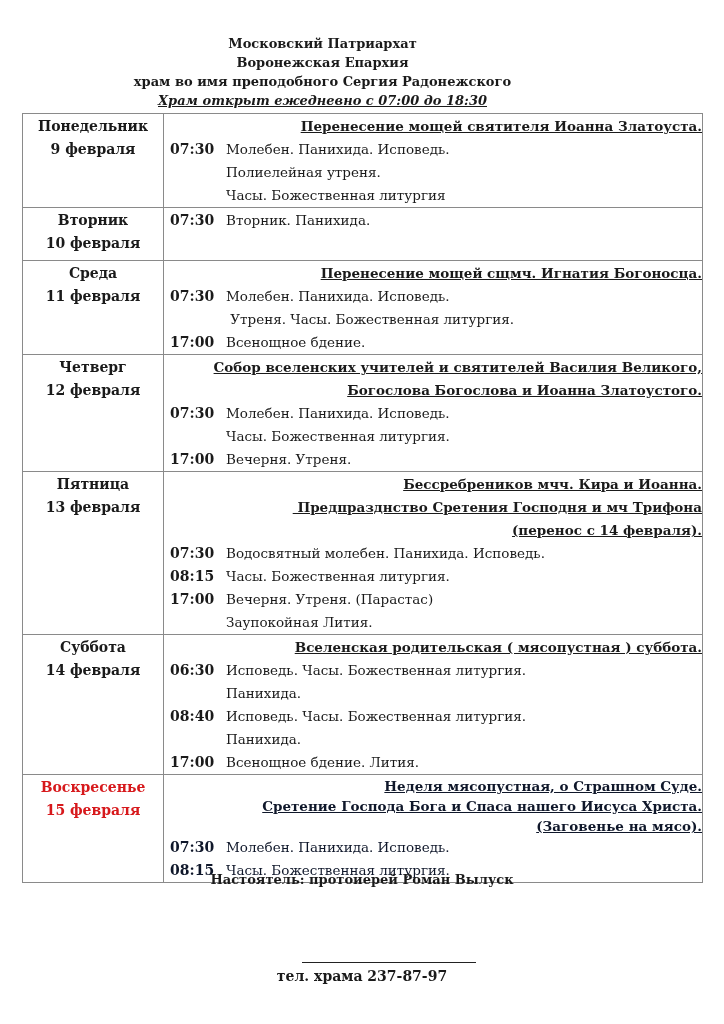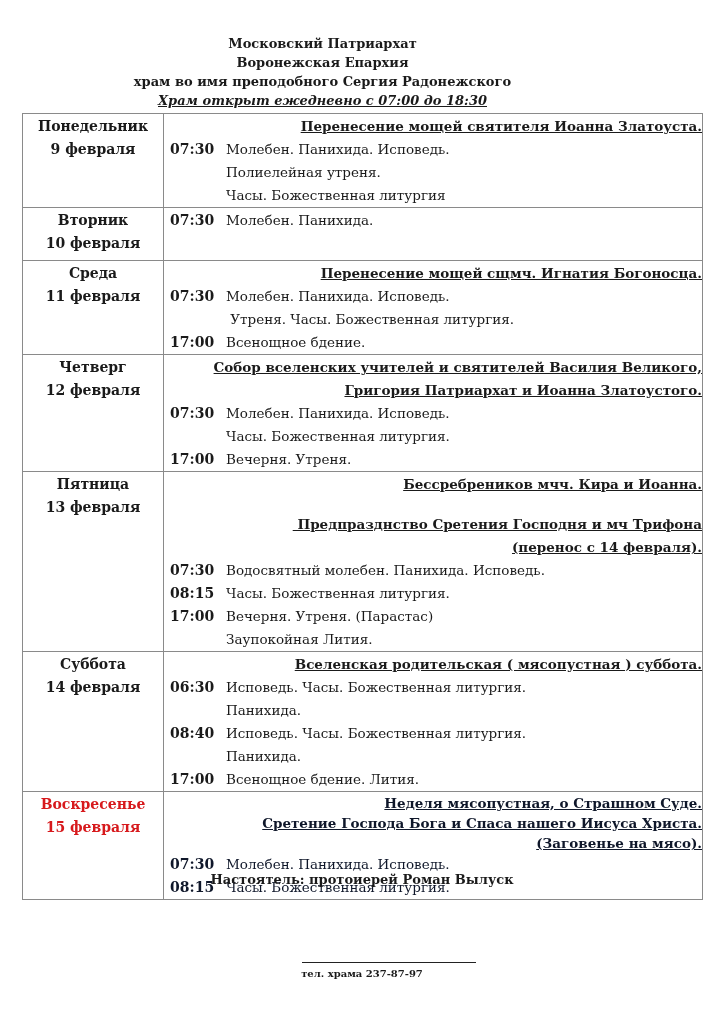--- a/index.html
+++ b/index.html
@@ -15,21 +15,21 @@
   td.day { width:140px; text-align:center; font-weight:bold; font-size:14px; line-height:23px; padding-top:1px !important; }
   td.events { padding:1px 0 0 0 !important; }
   .title { text-align:right; font-weight:bold; text-decoration:underline; font-size:13.5px; line-height:23px; }
   .line { display:flex; font-size:13.5px; line-height:23px; }
   .time { width:62px; text-align:left; padding-left:6px; font-weight:bold; font-size:14px; box-sizing:border-box; }
   .desc { flex:1; }
   .red, .red .title, .red .line, .red .day { color:#0f172a; }
   td.red { color:#d7191c; }
   .footer-rector { position:absolute; top:872px; left:0; width:724px; text-align:center; font-weight:bold; font-size:13px; }
   .footer-line { position:absolute; top:962px; left:302px; width:174px; border-top:1.5px solid #222; }
-  .footer-phone { position:absolute; top:968px; left:0; width:724px; text-align:center; font-weight:bold; font-size:10px; }
+  .footer-phone { position:absolute; top:968px; left:0; width:724px; text-align:center; font-weight:bold; font-size:14px; }
 </style>
 </head>
 <body>
 
 <div class="header h1">Московский Патриархат</div>
 <div class="header h2">Воронежская Епархия</div>
 <div class="header h3">храм во имя преподобного Сергия Радонежского</div>
 <div class="header h4">Храм открыт ежедневно с 07:00 до 18:30</div>
 
 <table class="sched">
@@ -58,21 +58,21 @@
     </tr>
 
     <tr style="height:53px;">
       <td class="day">
         <div>Вторник</div>
         <div>10 февраля</div>
       </td>
       <td class="events">
         <div class="line">
             <span class="time">07:30</span>
-            <span class="desc">Молебен. Панихида.</span>
+            <span class="desc">Вторник. Панихида.</span>
           </div>
       </td>
     </tr>
 
     <tr style="height:92px;">
       <td class="day">
         <div>Среда</div>
         <div>11 февраля</div>
       </td>
       <td class="events">
@@ -92,21 +92,21 @@
       </td>
     </tr>
 
     <tr style="height:115px;margin-left:34px;">
       <td class="day">
         <div>Четверг</div>
         <div>12 февраля</div>
       </td>
       <td class="events">
         <div class="title">Собор вселенских учителей и святителей Василия Великого,</div>
-        <div class="title">Григория Патриархат и Иоанна Златоустого.</div>
+        <div class="title">Богослова Богослова и Иоанна Златоустого.</div>
         <div class="line">
             <span class="time">07:30</span>
             <span class="desc">Молебен. Панихида. Исповедь.</span>
           </div>
         <div class="line">
             <span class="time"></span>
             <span class="desc">Часы. Божественная литургия.</span>
           </div>
         <div class="line">
             <span class="time">17:00</span>
@@ -115,21 +115,21 @@
       </td>
     </tr>
 
     <tr style="height:161px;">
       <td class="day">
         <div>Пятница</div>
         <div>13 февраля</div>
       </td>
       <td class="events">
         <div class="title">Бессребреников мчч. Кира и Иоанна.</div>
-        <div class="title" style="white-space:pre;margin-top:17px;"> Предпразднство Сретения Господня и мч Трифона</div>
+        <div class="title" style="white-space:pre;"> Предпразднство Сретения Господня и мч Трифона</div>
         <div class="title">(перенос с 14 февраля).</div>
         <div class="line">
             <span class="time">07:30</span>
             <span class="desc">Водосвятный молебен. Панихида. Исповедь.</span>
           </div>
         <div class="line">
             <span class="time">08:15</span>
             <span class="desc">Часы. Божественная литургия.</span>
           </div>
         <div class="line">

